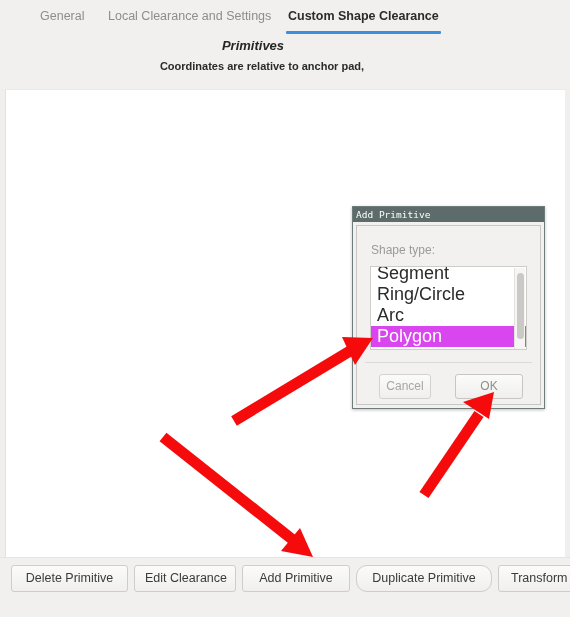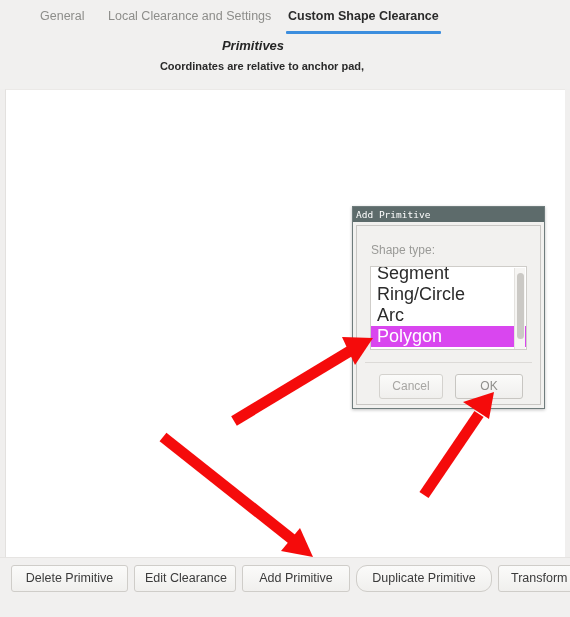--- a/index.html
+++ b/index.html
@@ -189,21 +189,21 @@
     top: 148px;
     height: 25px;
     background: linear-gradient(#fbfbfa, #f0efed);
     border: 1px solid #d4d2ce;
     border-radius: 3px;
     font-size: 12px;
     line-height: 23px;
     text-align: center;
     color: #a7a6a3;
   }
-  #dlg-cancel { left: 22px; width: 64px; }
+  #dlg-cancel { left: 22px; width: 52px; }
   #dlg-ok     { left: 98px; width: 68px; color: #8f8e8b; border-color: #c8c6c2; }
 
   
   #arrows {
     position: absolute;
     left: 0; top: 0; width: 570px; height: 617px;
     pointer-events: none;
   }
 </style>
 </head>

